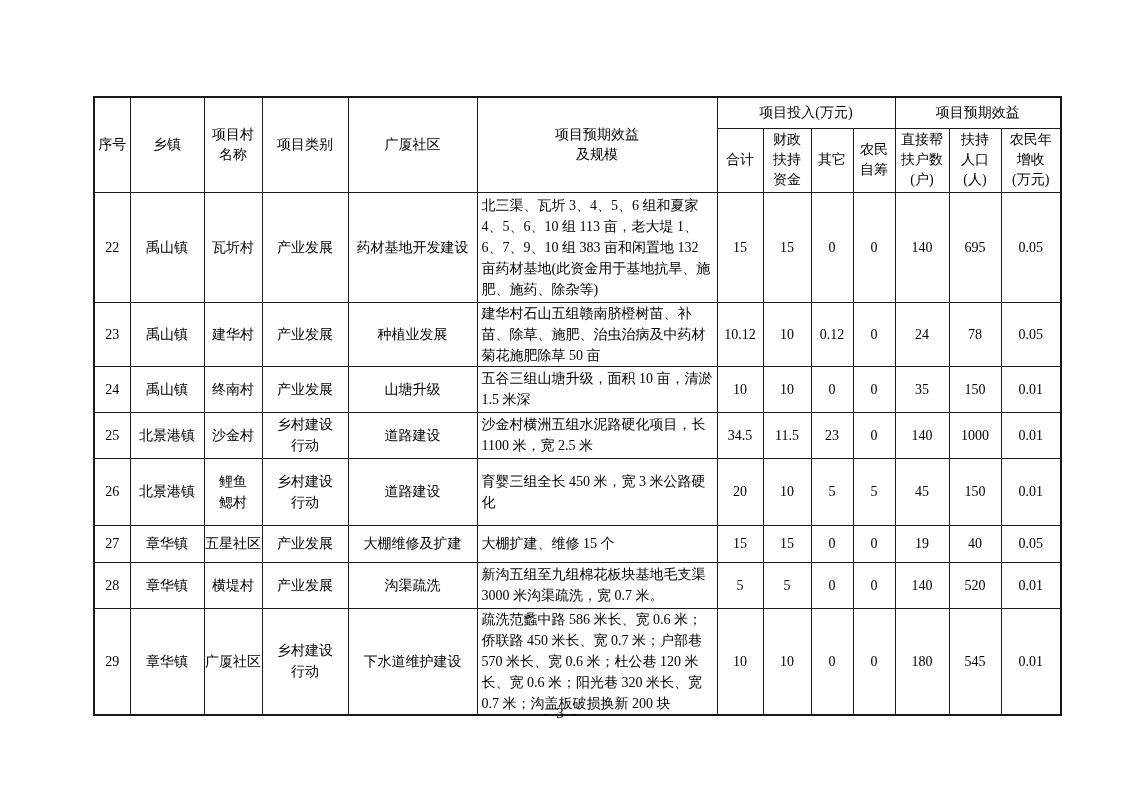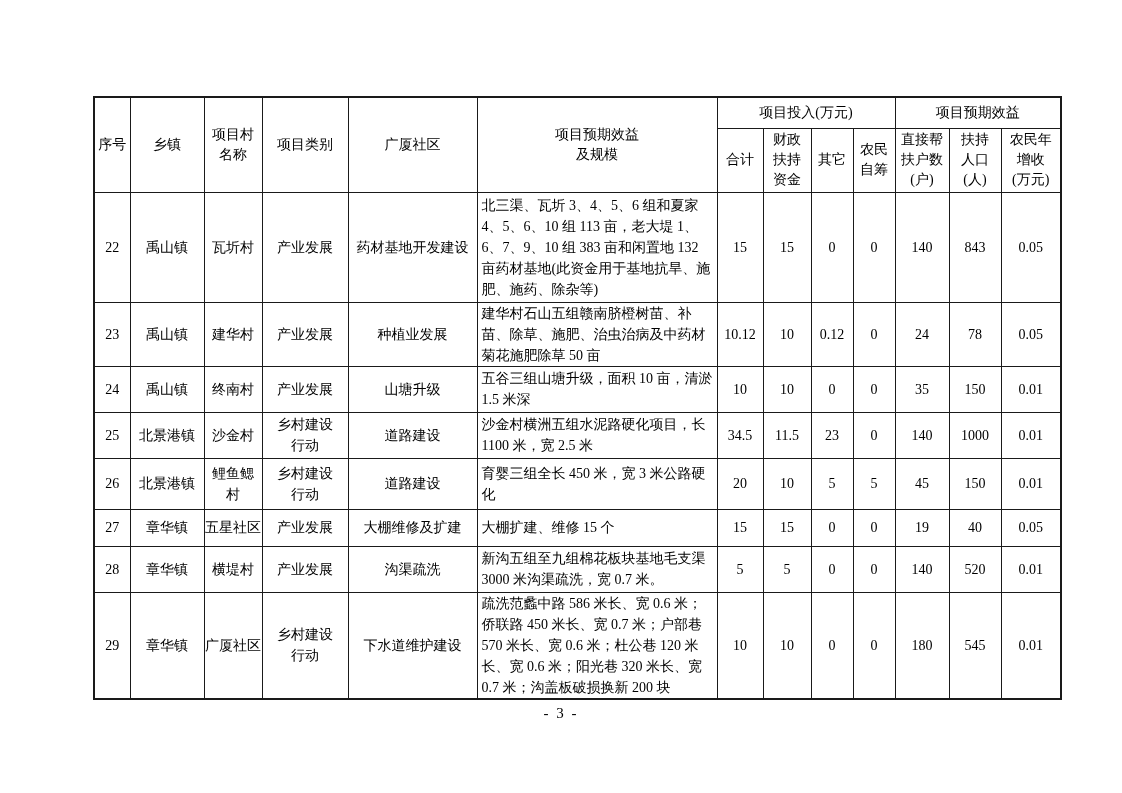--- a/index.html
+++ b/index.html
@@ -88,21 +88,21 @@
             <td>禹山镇</td>
             <td>瓦圻村</td>
             <td>产业发展</td>
             <td>药材基地开发建设</td>
             <td class="l">北三渠、瓦圻 3、4、5、6 组和夏家 4、5、6、10 组 113 亩，老大堤 1、6、7、9、10 组 383 亩和闲置地 132 亩药材基地(此资金用于基地抗旱、施肥、施药、除杂等)</td>
             <td>15</td>
             <td>15</td>
             <td>0</td>
             <td>0</td>
             <td>140</td>
-            <td>843</td>
+            <td>695</td>
             <td>0.05</td>
         </tr>
         <tr style="height:56px">
           <td>23</td>
             <td>禹山镇</td>
             <td>建华村</td>
             <td>产业发展</td>
             <td>种植业发展</td>
             <td class="l">建华村石山五组赣南脐橙树苗、补苗、除草、施肥、治虫治病及中药材菊花施肥除草 50 亩</td>
             <td>10.12</td>
@@ -140,21 +140,21 @@
             <td>11.5</td>
             <td>23</td>
             <td>0</td>
             <td>140</td>
             <td>1000</td>
             <td>0.01</td>
         </tr>
         <tr style="height:38px">
           <td>26</td>
             <td>北景港镇</td>
-            <td style="padding:4px">鲤鱼鳃村</td>
+            <td style="padding:12px">鲤鱼鳃村</td>
             <td>乡村建设
 行动</td>
             <td>道路建设</td>
             <td class="l">育婴三组全长 450 米，宽 3 米公路硬化</td>
             <td>20</td>
             <td>10</td>
             <td>5</td>
             <td>5</td>
             <td>45</td>
             <td>150</td>

